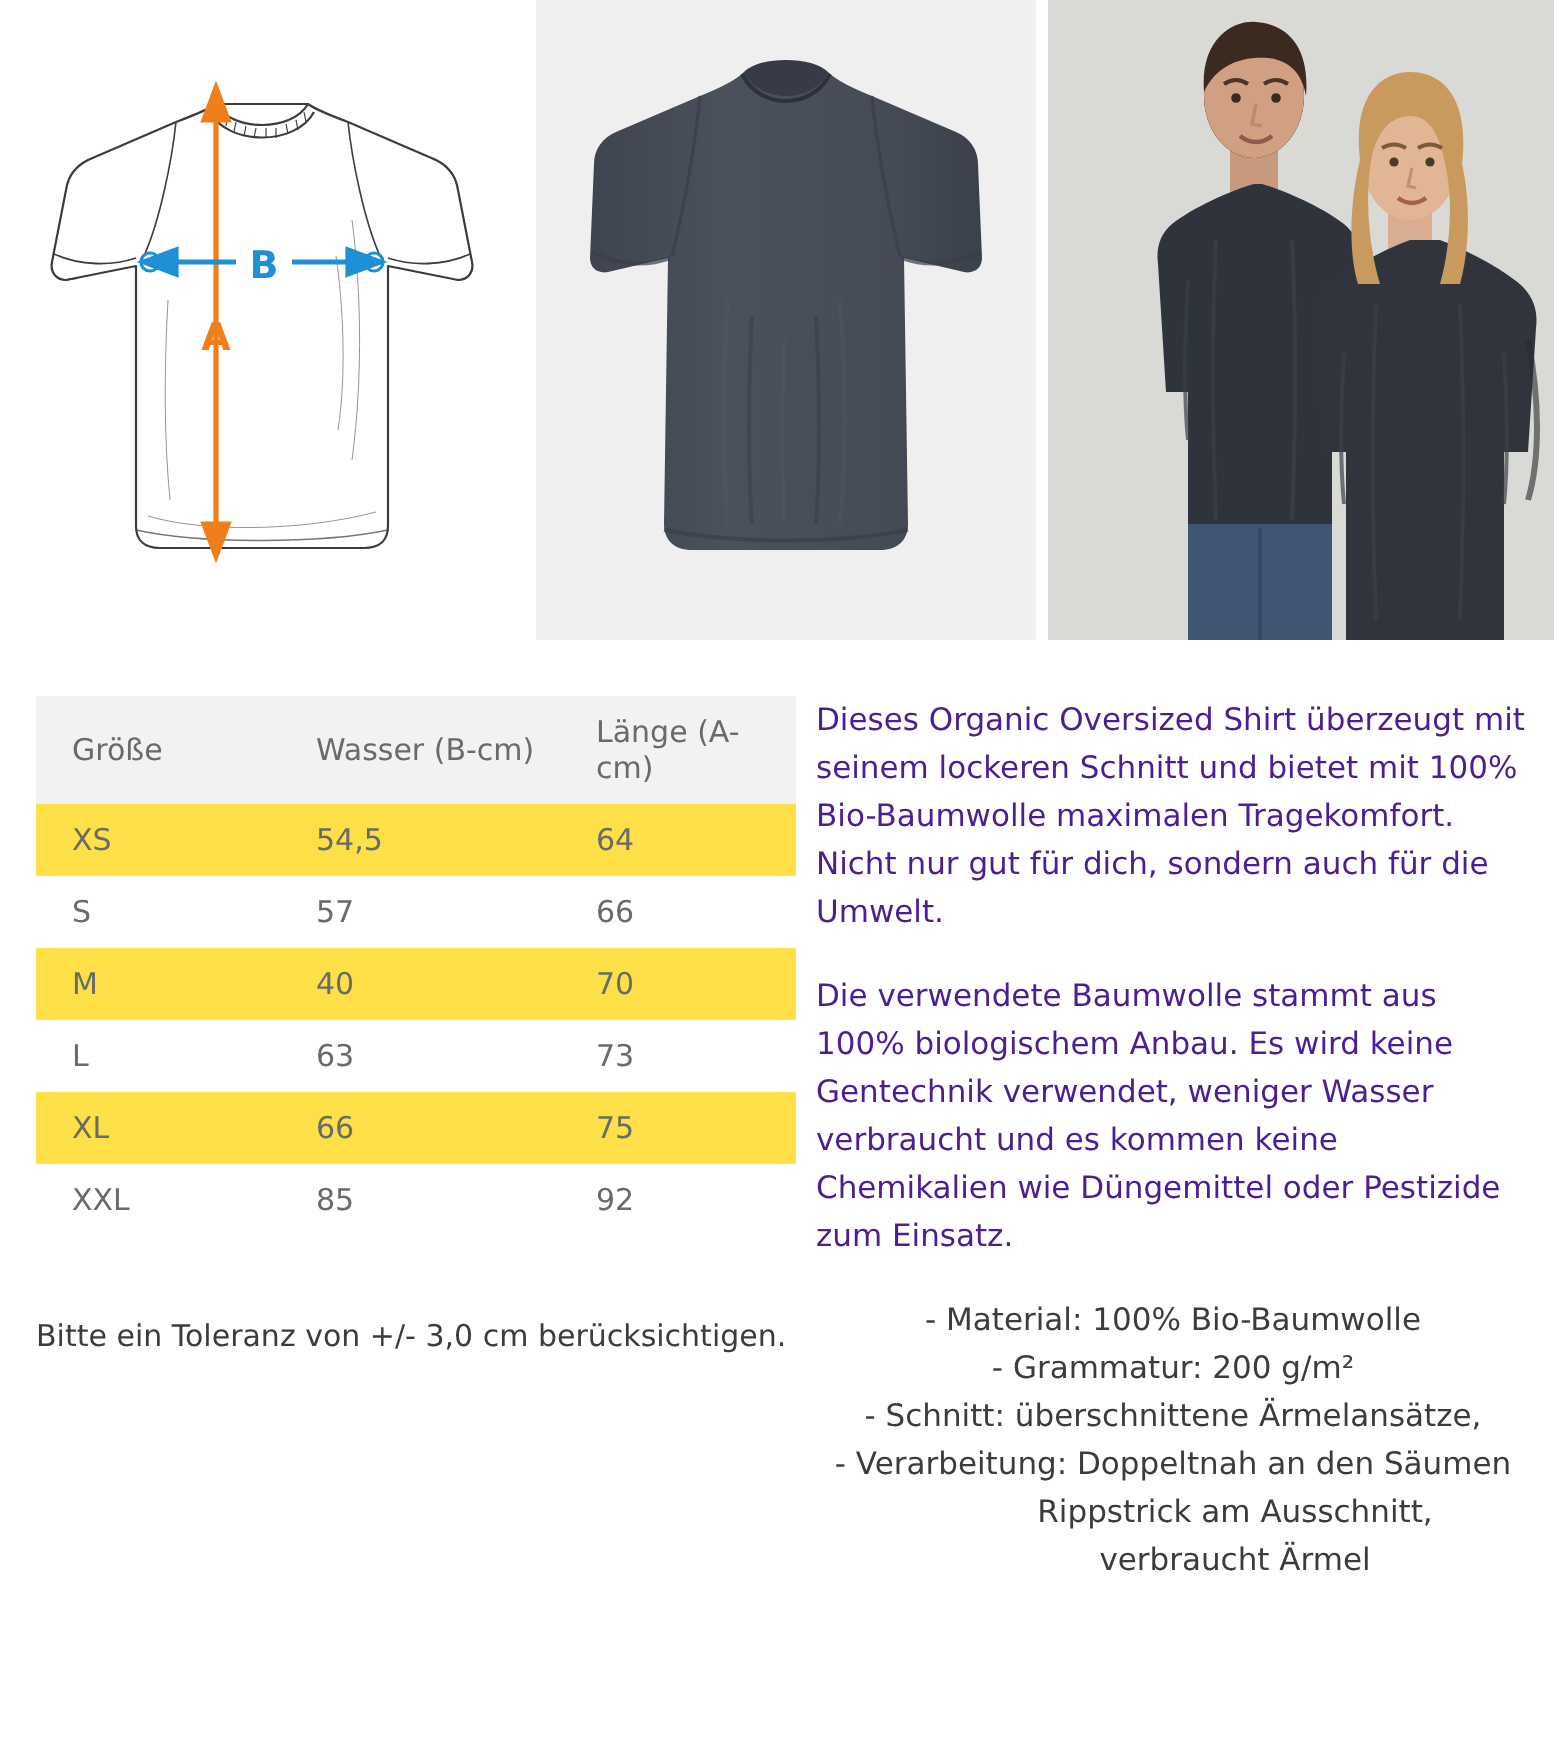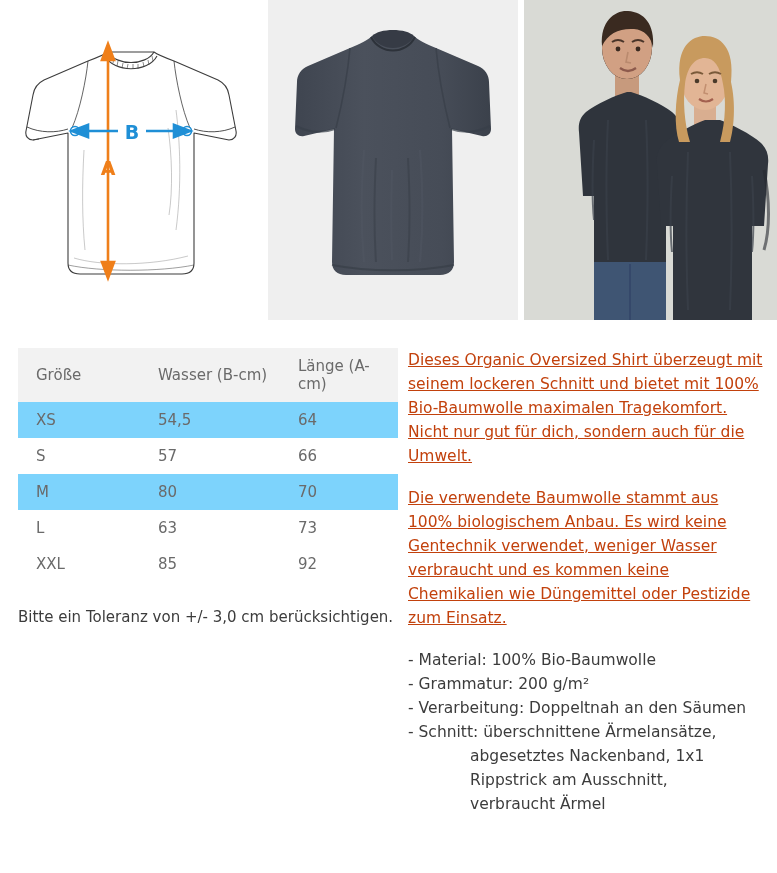--- a/index.html
+++ b/index.html
@@ -57,38 +57,37 @@
     padding: 9px 0 9px 18px;
     font-size: 15px;
   }
   table.size-table td {
     padding: 9px 0 9px 18px;
     color: #6a6a6a;
     font-size: 15px;
   }
   table.size-table th:nth-child(1), table.size-table td:nth-child(1) { width: 122px; }
   table.size-table th:nth-child(2), table.size-table td:nth-child(2) { width: 140px; }
-  table.size-table tr.alt { background: #7dd3fc; }
+  table.size-table tr.alt { background: #fde047; }
   table.size-table tr.head { background: #f2f2f2; }
 
   .tolerance {
-    margin-top: 26px;
+    margin-top: 41px;
     font-size: 15px;
     color: #3c3c3c;
     padding-left: 0px;
   }
 
   .desc-p {
     font-size: 15.5px;
     line-height: 1.55;
-    color: #c2410c;
+    color: #4c1d95;
     margin: 0 0 18px 0;
-    text-decoration: underline;
-  }
-  .spec-list { margin: 0; padding: 0; list-style: none; }
+  }
+  .spec-list { margin: 0; padding: 0; list-style: none; text-align: center; }
   .spec-list li {
     font-size: 15.5px;
     line-height: 1.55;
     color: #3c3c3c;
     margin: 0;
   }
   .spec-sub {
     display: block;
     padding-left: 62px;
   }
@@ -331,46 +330,50 @@
             <td>54,5</td>
             <td>64</td>
           </tr>
           <tr>
             <td>S</td>
             <td>57</td>
             <td>66</td>
           </tr>
           <tr class="alt">
             <td>M</td>
-            <td>80</td>
+            <td>40</td>
             <td>70</td>
           </tr>
           <tr>
             <td>L</td>
             <td>63</td>
             <td>73</td>
+          </tr>
+          <tr class="alt">
+            <td>XL</td>
+            <td>66</td>
+            <td>75</td>
           </tr>
           <tr>
             <td>XXL</td>
             <td>85</td>
             <td>92</td>
           </tr>
         </tbody>
       </table>
 
       <div class="tolerance">Bitte ein Toleranz von +/- 3,0 cm berücksichtigen.</div>
     </div>
 
     <div class="right-col">
       <p class="desc-p">Dieses Organic Oversized Shirt überzeugt mit seinem lockeren Schnitt und bietet mit 100% Bio-Baumwolle maximalen Tragekomfort. Nicht nur gut für dich, sondern auch für die Umwelt.</p>
       <p class="desc-p">Die verwendete Baumwolle stammt aus 100% biologischem Anbau. Es wird keine Gentechnik verwendet, weniger Wasser verbraucht und es kommen keine Chemikalien wie Düngemittel oder Pestizide zum Einsatz.</p>
       <ul class="spec-list">
         <li>- Material: 100% Bio-Baumwolle</li>
         <li>- Grammatur: 200 g/m²</li>
+        <li>- Schnitt: überschnittene Ärmelansätze,</li>
         <li>- Verarbeitung: Doppeltnah an den Säumen</li>
-        <li>- Schnitt: überschnittene Ärmelansätze,</li>
-        <li class="spec-sub">abgesetztes Nackenband, 1x1</li>
         <li class="spec-sub">Rippstrick am Ausschnitt,</li>
         <li class="spec-sub">verbraucht Ärmel</li>
       </ul>
     </div>
   </div>
 </div>
 
 </body></html>

